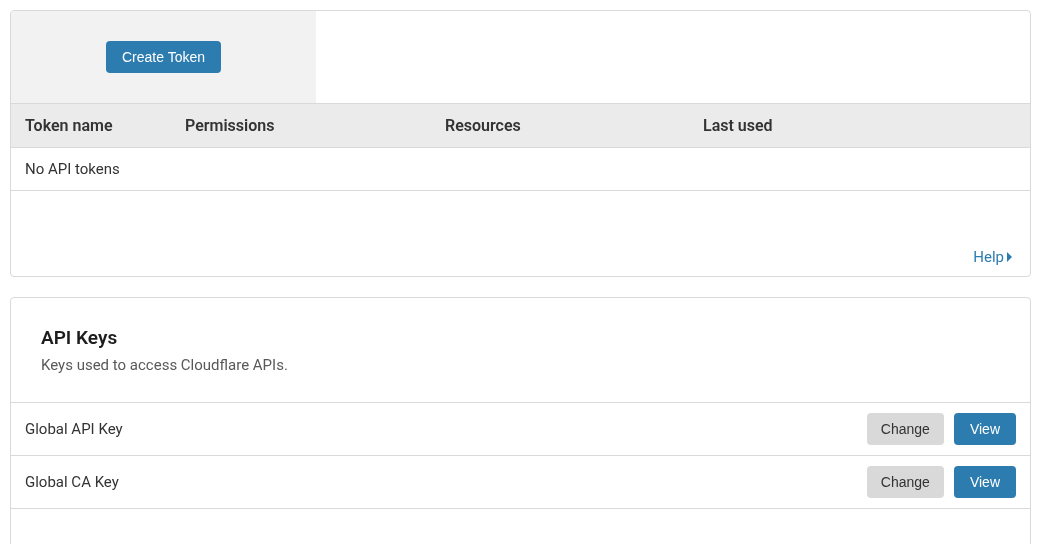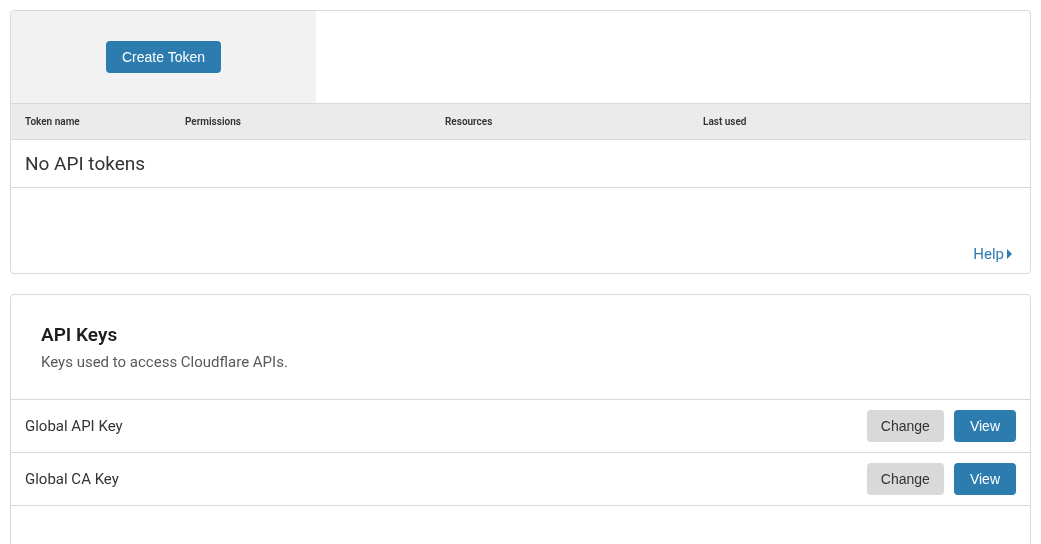--- a/index.html
+++ b/index.html
@@ -64,31 +64,31 @@
       border-radius: 4px;
       cursor: pointer;
       font-weight: 400;
     }
     .table-header {
       display: flex;
       background: #ebebeb;
       padding: 12px 14px;
       border-top: 1px solid #d9d9d9;
       border-bottom: 1px solid #d9d9d9;
-      font-size: 10px;
+      font-size: 16px;
       font-weight: 600;
       color: #333333;
     }
     .col-name { width: 160px; }
     .col-perm { width: 260px; }
     .col-res { width: 258px; }
     .col-used { flex: 1; }
     .table-row {
       padding: 12px 14px;
-      font-size: 19px;
+      font-size: 15px;
       color: #333333;
       border-bottom: 1px solid #d9d9d9;
     }
     .card-footer {
       display: flex;
       justify-content: flex-end;
       padding: 10px 18px;
     }
     .help-link {
       color: #2c7cb0;

